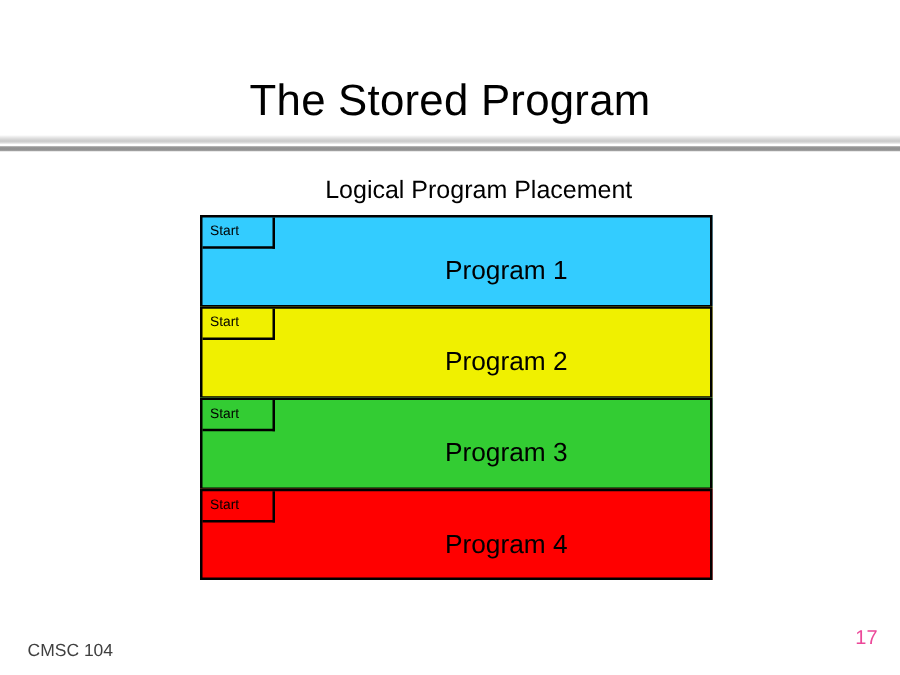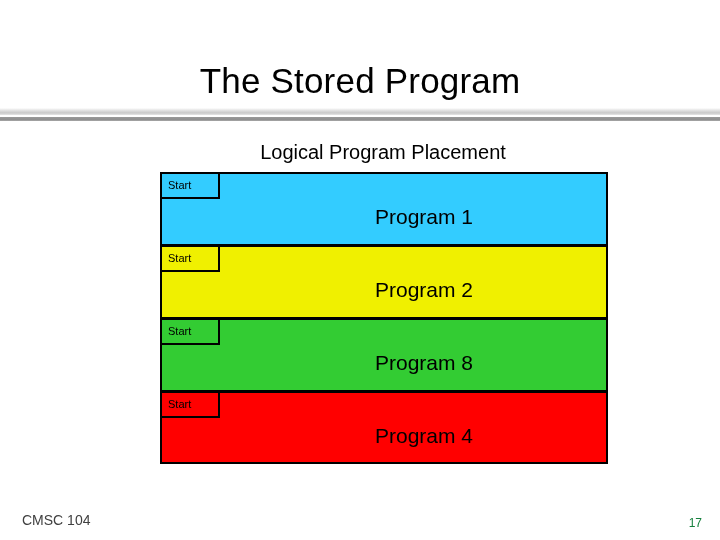--- a/index.html
+++ b/index.html
@@ -73,21 +73,21 @@
     line-height: 26px;
     white-space: nowrap;
     margin-left: 23px;
   }
 
   
   .diagram {
     position: absolute;
     left: 160px;
     top: 172px;
-    width: 448px;
+    width: 410px;
     height: 292px;
   }
   .program-block {
     position: relative;
     width: 100%;
     height: 73px;
     box-sizing: border-box;
     border: 2px solid #000000;
     border-bottom-width: 1px;
     overflow: visible;
@@ -140,23 +140,23 @@
     left: 22px;
     top: 511px;
     font-size: 14px;
     color: #404040;
     line-height: 18px;
     white-space: nowrap;
   }
   .footer-right {
     position: absolute;
     right: 18px;
-    top: 515px;
-    font-size: 12px;
-    color: #15803d;
+    top: 503px;
+    font-size: 16px;
+    color: #ec4899;
     line-height: 16px;
     white-space: nowrap;
   }
 </style>
 </head>
 <body>
 
 <div class="slide-title">The Stored Program</div>
 
 <div class="divider-wrap">
@@ -179,21 +179,21 @@
     <div class="start-box">
       <span class="start-label">Start</span>
     </div>
     <div class="program-label">Program 2</div>
   </div>
 
   <div class="program-block" id="blk2" style="background: rgb(51, 204, 51);">
     <div class="start-box">
       <span class="start-label">Start</span>
     </div>
-    <div class="program-label">Program 8</div>
+    <div class="program-label">Program 3</div>
   </div>
 
   <div class="program-block" id="blk3" style="background: rgb(255, 0, 0);">
     <div class="start-box">
       <span class="start-label">Start</span>
     </div>
     <div class="program-label">Program 4</div>
   </div>
 
 </div>

